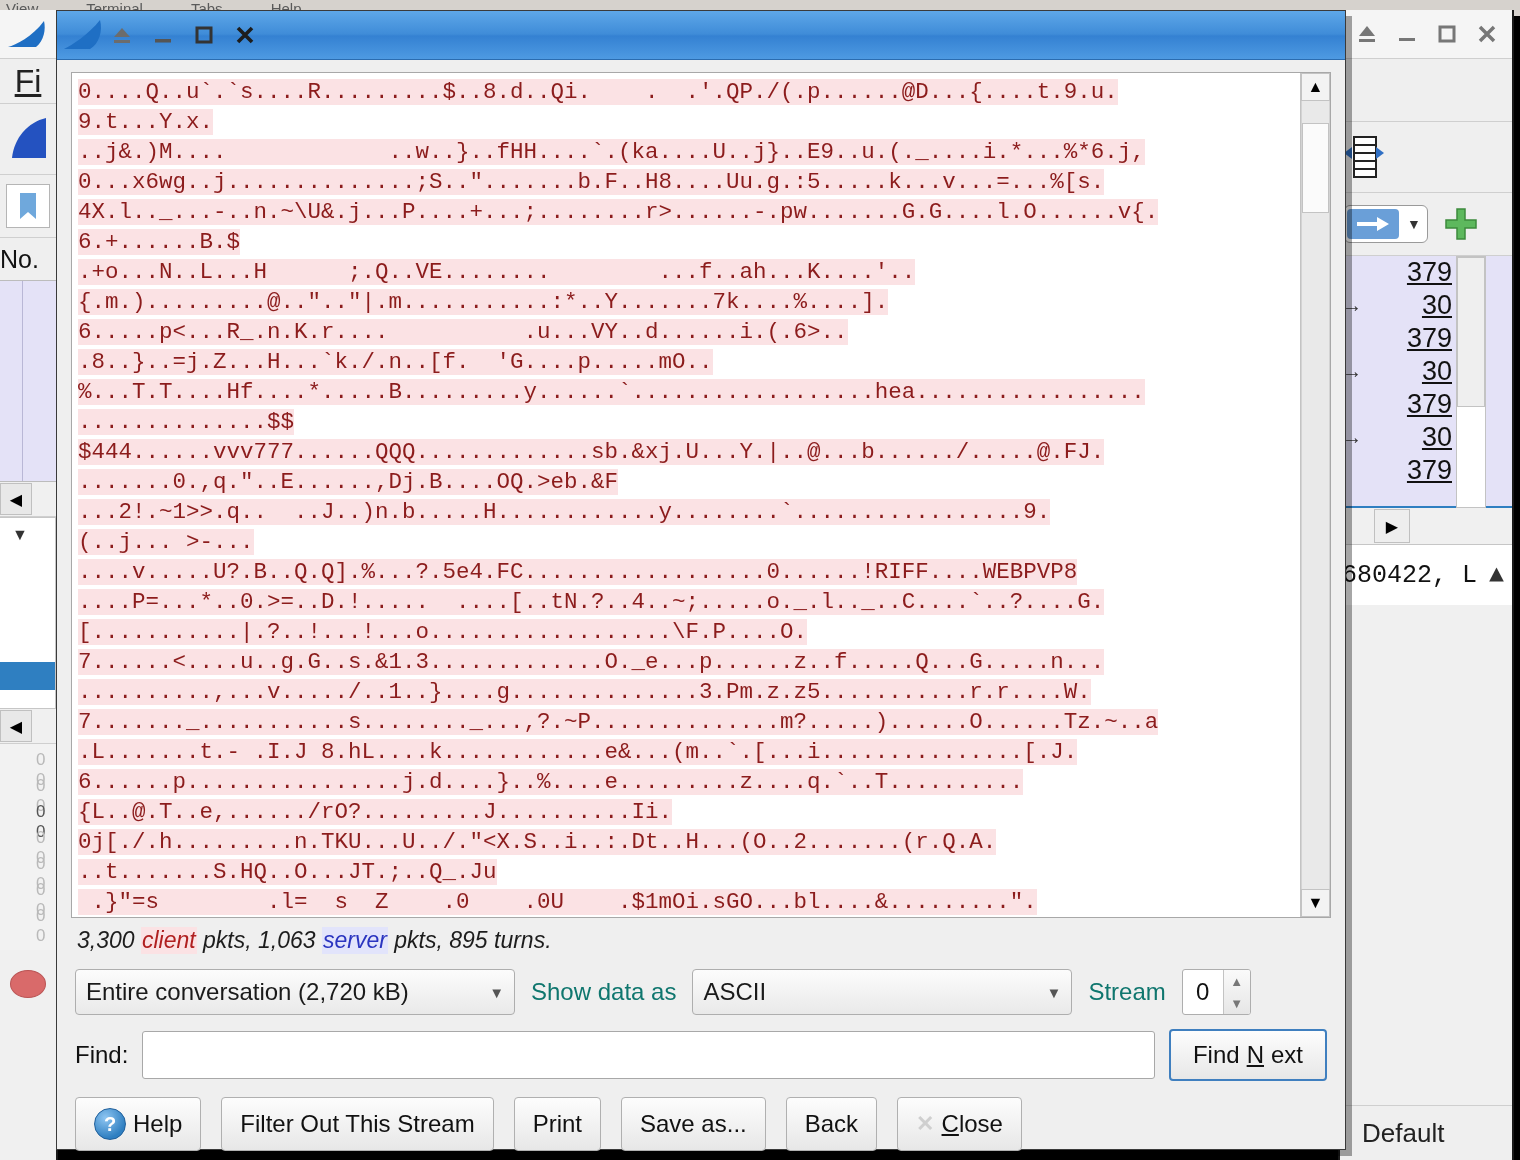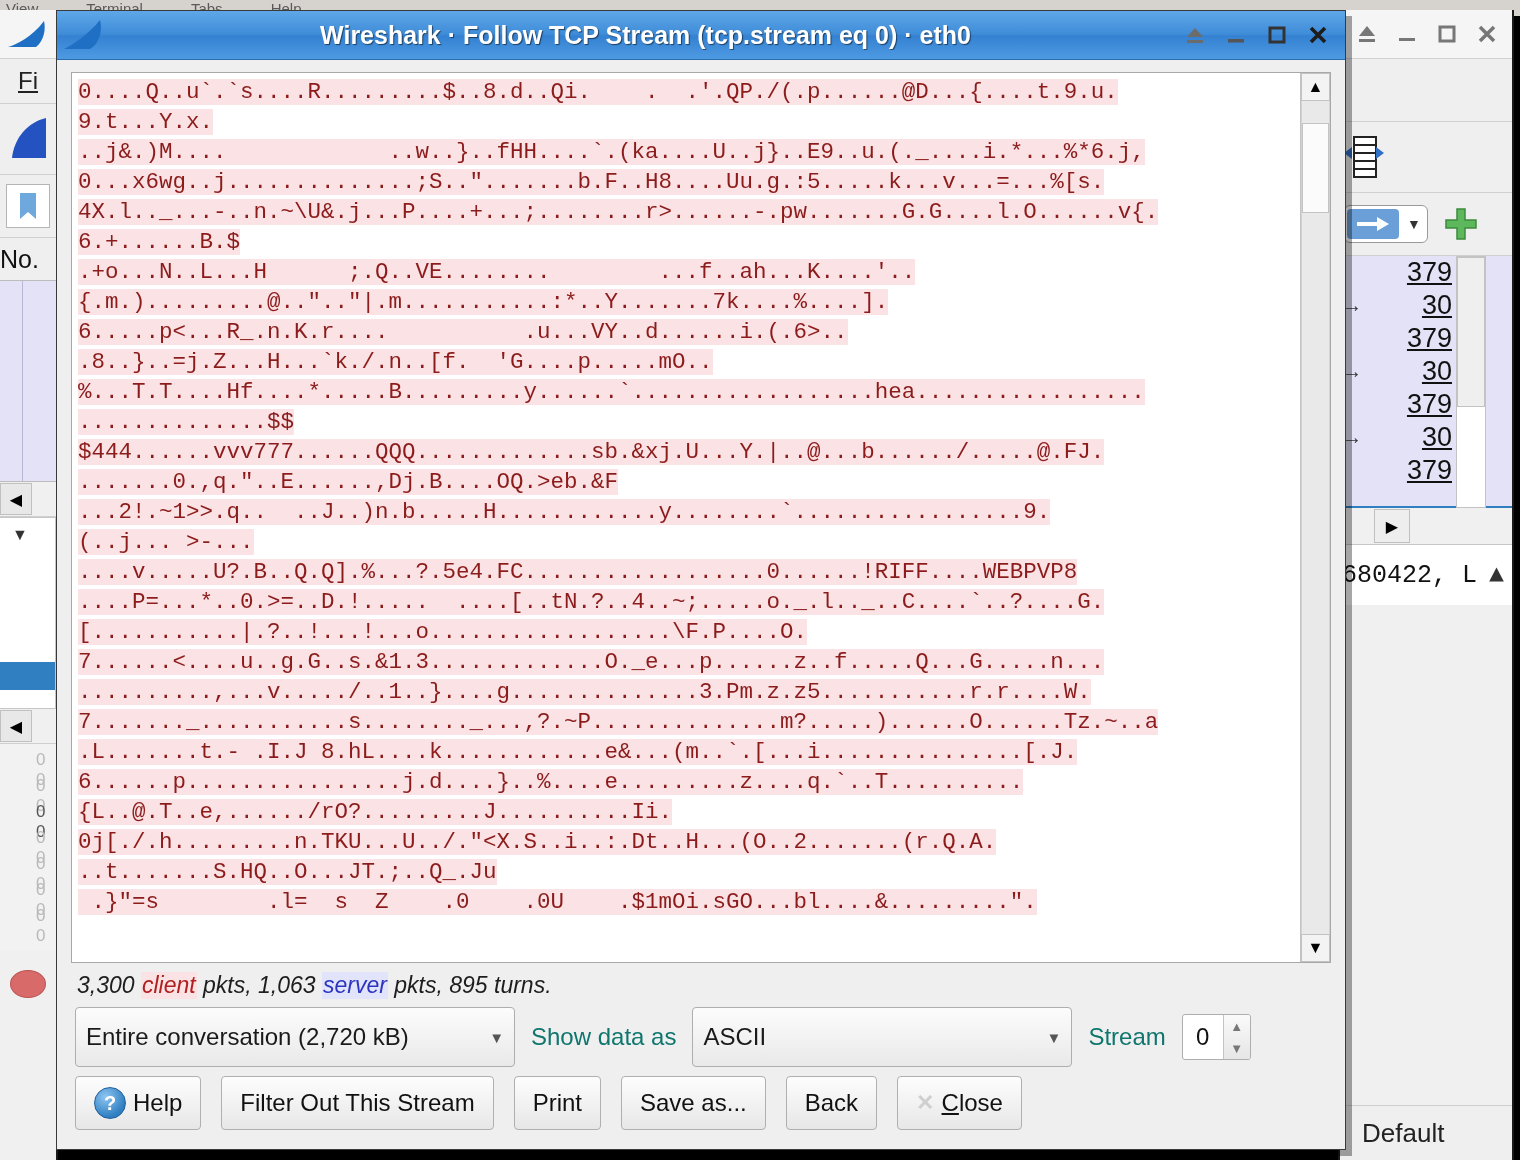--- a/index.html
+++ b/index.html
@@ -16,21 +16,21 @@
     overflow:hidden;white-space:nowrap;
   }
   
   #bg-left{
     position:absolute;left:0;top:10px;width:56px;height:1150px;
     background:#f0f0f0;border-right:2px solid #1a1a1a;overflow:hidden;
   }
   #bg-left .titlestrip{height:48px;background:#f5f5f5;border-bottom:1px solid #cfcfcf;
     display:flex;align-items:center;justify-content:center;}
   #bg-left .menustrip{height:44px;background:#efefef;border-bottom:1px solid #cfcfcf;
-    display:flex;align-items:center;justify-content:center;font-size:24px;color:#222;}
+    display:flex;align-items:center;justify-content:center;font-size:32px;color:#222;}
   #bg-left .toolstrip{height:70px;background:#efefef;border-bottom:1px solid #cfcfcf;
     display:flex;align-items:center;justify-content:center;}
   #bg-left .filterstrip{height:62px;background:#efefef;border-bottom:1px solid #cfcfcf;
     display:flex;align-items:center;justify-content:center;}
   #bg-left .colhdr{height:42px;background:#efefef;border-bottom:1px solid #bcbcbc;
     display:flex;align-items:center;font-size:25px;color:#111;}
   #bg-left .plist{height:200px;background:#e4e2f7;border-bottom:1px solid #bcbcbc;position:relative;}
   #bg-left .plist:after{content:"";position:absolute;left:22px;top:0;width:1px;height:100%;background:#b9b7d6;}
   #bg-left .hsb{height:34px;background:#f0f0f0;border-bottom:1px solid #cfcfcf;display:flex;align-items:center;}
   #bg-left .hsb .arw{width:30px;height:30px;display:flex;align-items:center;justify-content:center;
@@ -109,21 +109,21 @@
   
   #statline{
     height:44px;flex:0 0 44px;display:flex;align-items:center;
     font-size:23px;font-style:italic;color:#1d1d1d;padding-left:6px;
   }
   #statline .cli{color:#b02020;background:#fbe2e4;padding:0 1px;}
   #statline .srv{color:#2b35c0;background:#e2e4fb;padding:0 1px;}
   
   #row-show{height:60px;flex:0 0 60px;display:flex;align-items:center;gap:16px;padding:0 4px;}
   .combo{
-    height:60px;background:linear-gradient(to bottom,#fcfcfc,#e9e9e9);
+    height:46px;background:linear-gradient(to bottom,#fcfcfc,#e9e9e9);
     border:1px solid #aeaeae;border-radius:4px;display:flex;align-items:center;
     padding:0 10px;font-size:24px;color:#1a1a1a;box-sizing:border-box;cursor:pointer;
   }
   .combo .carat{margin-left:auto;padding-left:12px;color:#555;font-size:15px;}
   #combo-conv{width:440px;}
   #combo-ascii{width:380px;}
   .lbl{font-size:24px;color:#0f766e;}
   .spin{display:flex;height:46px;border:1px solid #aeaeae;border-radius:3px;
     background:#fff;box-sizing:border-box;overflow:hidden;}
   .spin .val{width:40px;display:flex;align-items:center;justify-content:center;font-size:24px;color:#111;}
@@ -302,21 +302,20 @@
 </div>
 
 <div id="dlg">
 
   <div id="titlebar">
     <span class="fin">
       <svg width="42" height="32" viewBox="0 0 42 32">
         <path d="M2 30 C10 26 26 16 38 1 C41 12 37 25 28 30 Z" fill="#1f6fc4"></path>
       </svg>
     </span>
-    <span class="ttl">Wireshark · Follow TCP Stream (tcp.stream eq 0) · eth0</span>
     <span class="wbtns">
       <span class="wbtn">
         <svg width="24" height="24" viewBox="0 0 24 24">
             <path d="M4 17 H20 V20 H4 Z" fill="#6c6c6c"></path>
             <path d="M12 5 L20 14 H4 Z" fill="#6c6c6c"></path>
           </svg>
       </span>
       <span class="wbtn">
         <svg width="24" height="24" viewBox="0 0 24 24">
             <rect x="4" y="16" width="16" height="3.5" fill="#555"></rect>
@@ -365,20 +364,29 @@
       <span class="lbl">Stream</span>
       <div class="spin">
         <div class="val">0</div>
         <div class="btns">
           <div>▲</div>
           <div>▼</div>
         </div>
       </div>
     </div>
 
+    <div id="row-find">
+      <span id="find-label">Find:</span>
+      <input id="find-input" type="text" value="" placeholder="" style="">
+      <div class="btn" id="btn-findnext">
+        <span>Find </span>
+          <u>N</u>
+          <span>ext</span>
+      </div>
+    </div>
 
     <div id="row-btns">
       <div class="btn">
         <span class="helpicon">?</span>
         <span>Help</span>
       </div>
       <div class="btn">
         <span>Filter Out This Stream</span>
       </div>
       <div class="btn">

